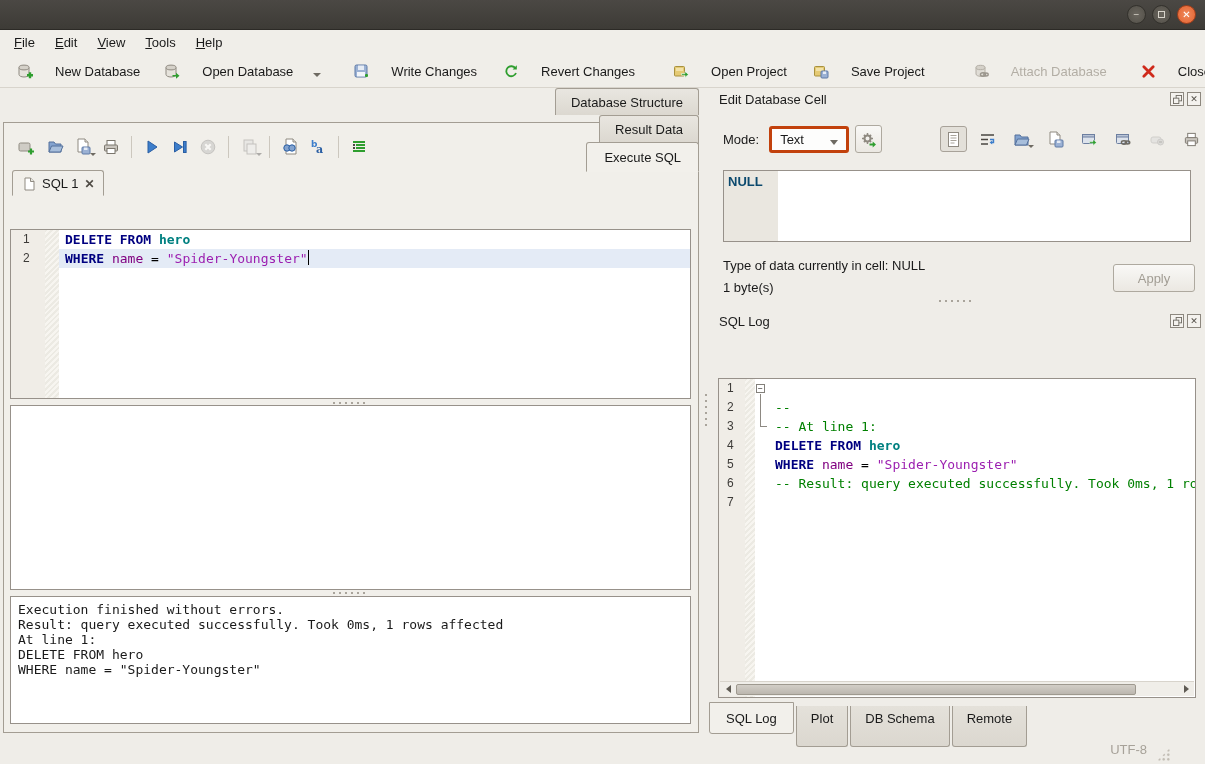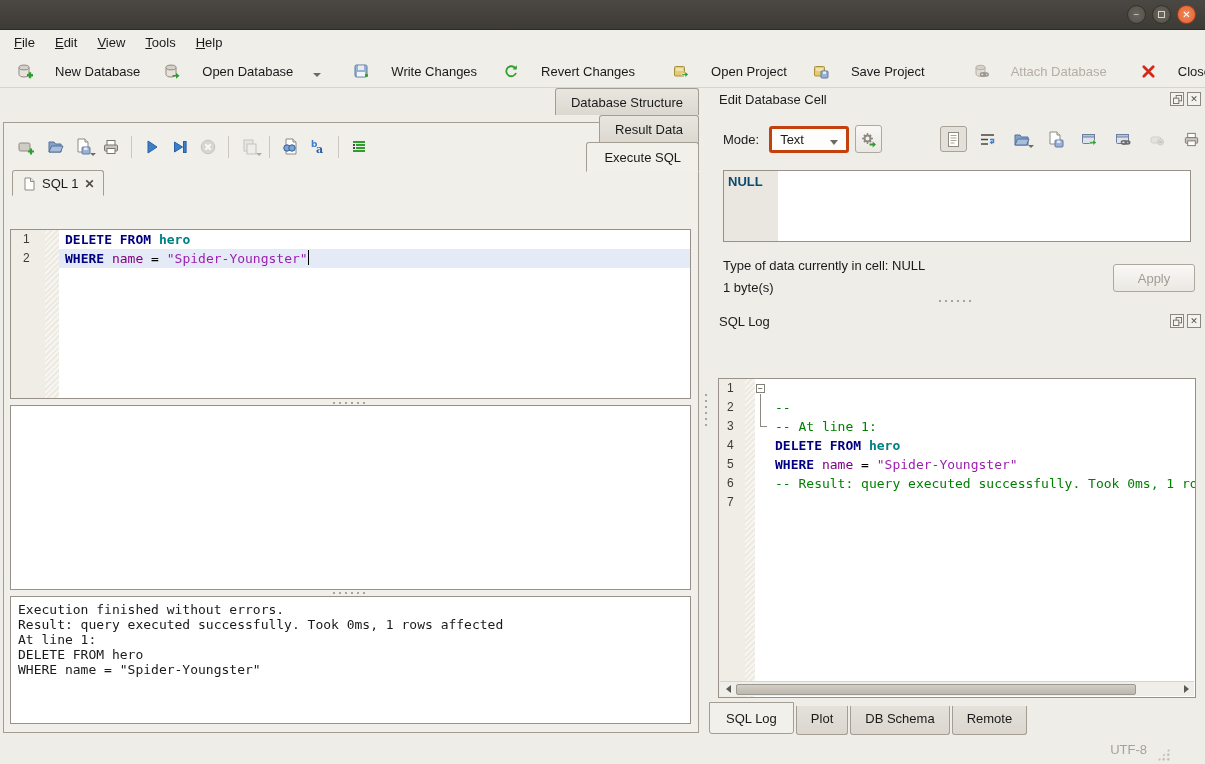--- a/index.html
+++ b/index.html
@@ -126,21 +126,21 @@
   .lfold.end::after { content:''; position:absolute; left:5px; top:0; width:6px; height:9px; border-left:1px solid #8d8982; border-bottom:1px solid #8d8982; }
   .log-box .lcode { overflow:hidden; }
 
   .hscroll { position:absolute; left:1px; right:1px; bottom:1px; height:15px; background:#f0eee9; border-top:1px solid #d8d4cc; display:flex; align-items:center; }
   .harrow { width:16px; height:15px; display:flex; align-items:center; justify-content:center; flex:none; }
   .tri-l { width:0; height:0; border-top:4px solid transparent; border-bottom:4px solid transparent; border-right:5px solid #5e5a53; }
   .tri-r { width:0; height:0; border-top:4px solid transparent; border-bottom:4px solid transparent; border-left:5px solid #5e5a53; }
   .hthumb { height:11px; flex:1; margin-right:42px; background:linear-gradient(#d2cec7,#bcb7af); border:1px solid #9e998f; border-radius:2px; }
 
   .btabs { position:absolute; left:0; top:618px; height:29px; display:flex; align-items:flex-start; padding-left:0; }
-  .btab { padding:5px 14px 8px; border:1px solid #a39d93; border-top:none; border-radius:0 0 3px 3px;
+  .btab { padding:5px 14px 20px; border:1px solid #a39d93; border-top:none; border-radius:0 0 3px 3px;
     background:linear-gradient(#e4e1da,#dbd7cf); margin-right:2px; position:relative; top:0; }
   .btab.active { background:#f2f0eb; border-top:1px solid #a39d93; top:-4px; padding:8px 16px 7px; }
 
   
   .statusbar { position:absolute; left:0; top:735px; width:1173px; height:29px; }
   .encoding { position:absolute; right:26px; top:7px; color:#a7a299; }
   .gripcorner { position:absolute; right:3px; bottom:3px; width:13px; height:13px;
     background-image:radial-gradient(circle,#bfbab1 1px,transparent 1.4px); background-size:4.5px 4.5px;
     clip-path:polygon(100% 0,100% 100%,0 100%); }
 </style>

